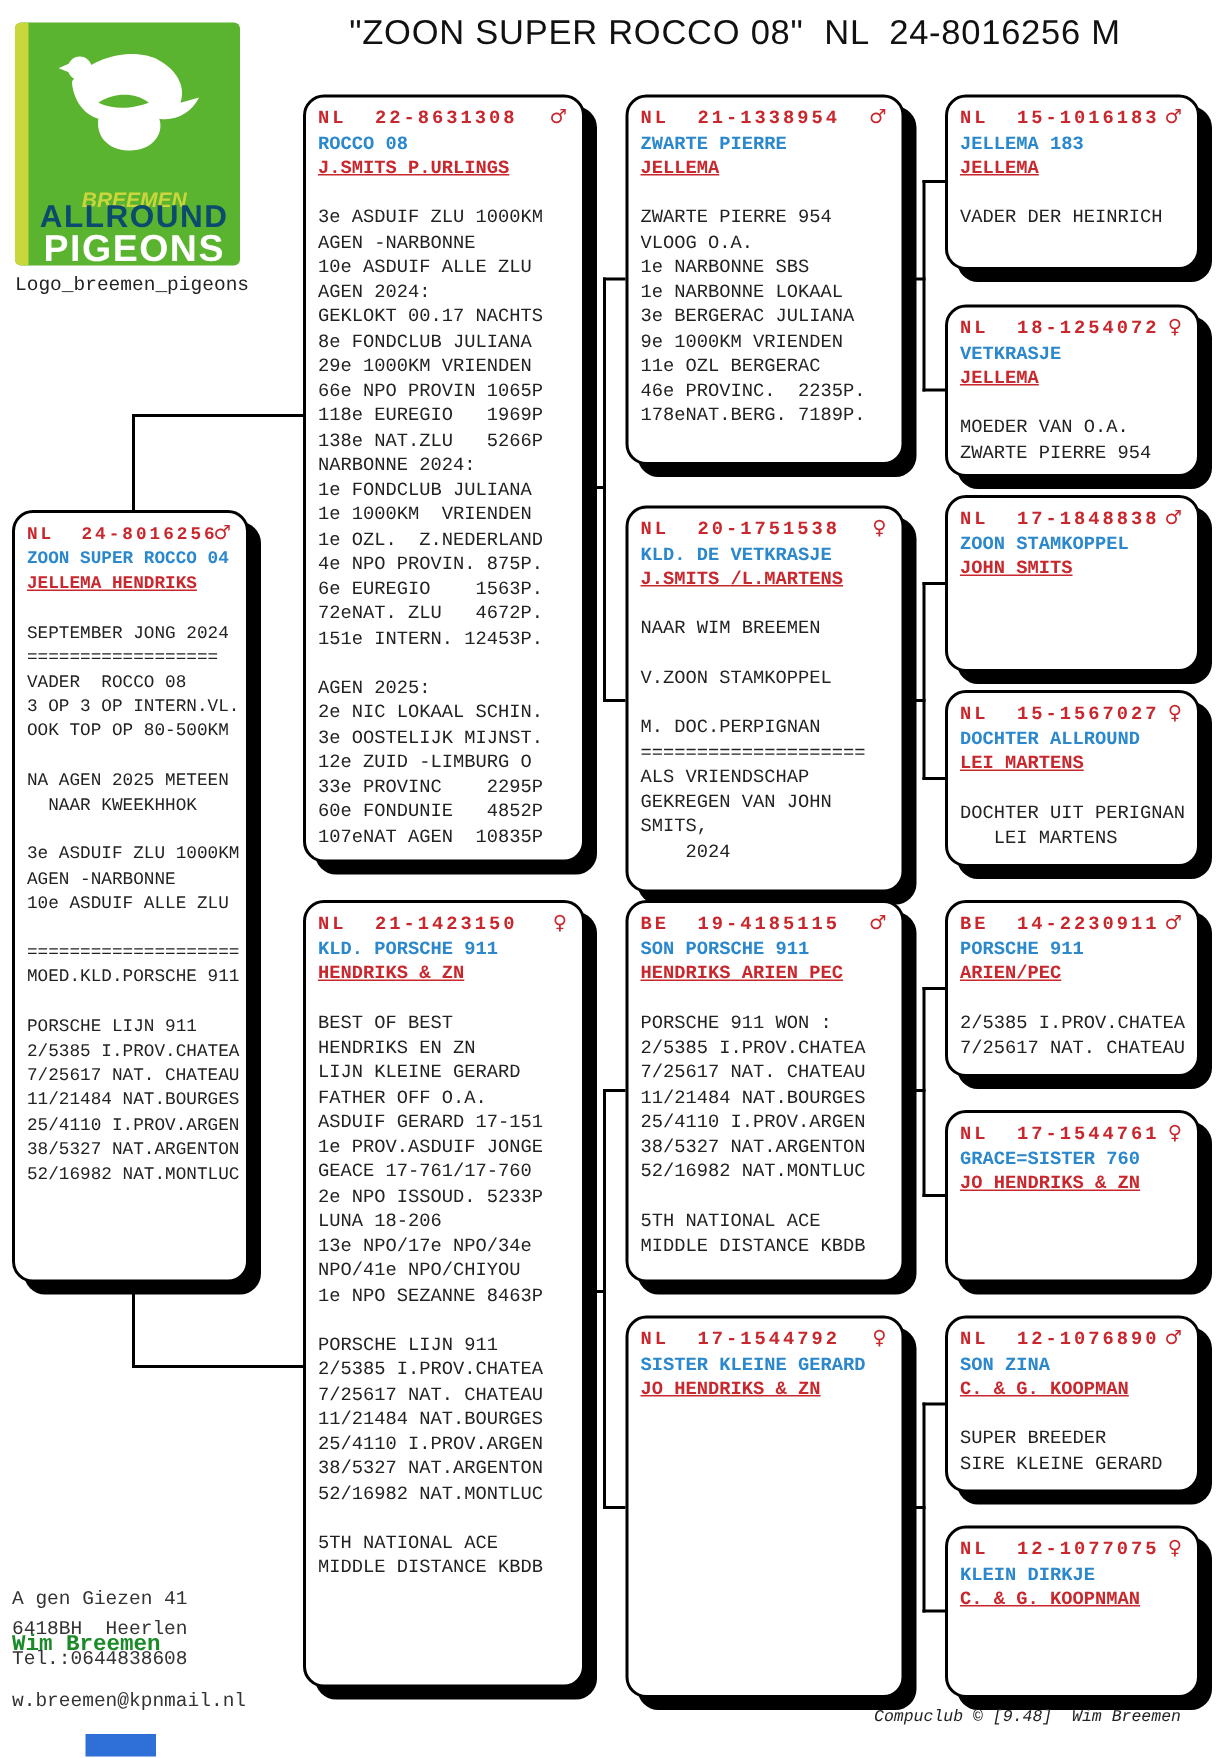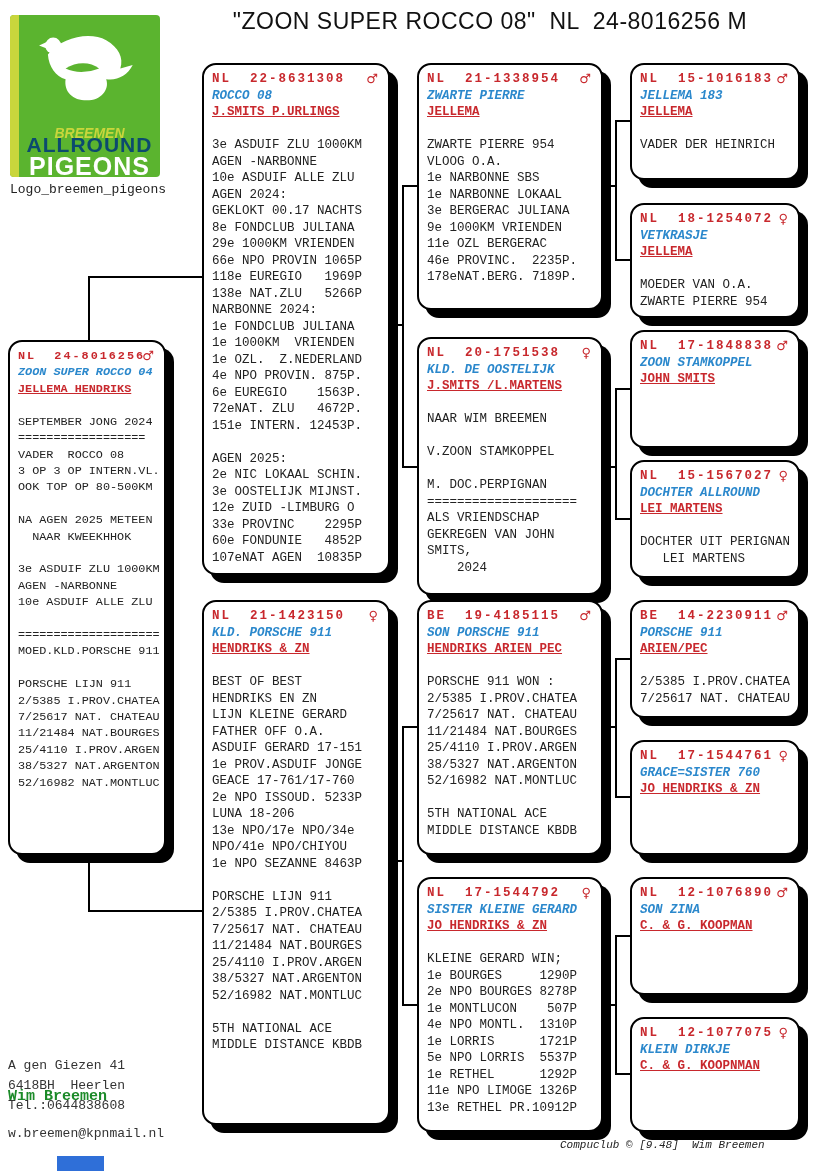--- a/index.html
+++ b/index.html
@@ -24,39 +24,39 @@
   #logo-l3{top:139px;font-size:25px;font-weight:bold;color:#fff;letter-spacing:1px;}
   #logo-caption{position:absolute;left:10px;top:182px;font-size:13px;color:#222;white-space:pre;}
 
   
   .pbox{position:absolute;box-sizing:border-box;background:#fff;border:2px solid #000;
         border-radius:14px;box-shadow:8px 8px 0 #000;padding:6px 6px 6px 8px;
         font-size:12.5px;line-height:16.5px;overflow:hidden;}
   .pbox *{white-space:pre;}
   .pbox.narrow{font-size:11.8px;line-height:16.4px;}
   .ring{color:var(--ring-red,#c8282d);font-weight:bold;letter-spacing:2px;}
-  .pname{color:var(--name-blue,#2b88cc);font-weight:bold;font-style:italic;}
+  .pname{color:var(--name-blue,#2b88cc);font-weight:bold;}
   .owner{color:var(--ring-red,#c8282d);font-weight:bold;text-decoration:underline;}
   .pbody{margin-top:16.5px;color:#222;}
   .sex{position:absolute;top:6px;right:10px;color:var(--ring-red,#c8282d);
        font-family:"DejaVu Sans",sans-serif;font-size:13px;font-weight:bold;}
 
   
   .hl,.vl{position:absolute;background:#000;}
   .hl{height:2px;}
   .vl{width:2px;}
 
   
   .foot{position:absolute;left:8px;color:#333;font-size:13px;white-space:pre;}
   #foot-name{top:1088px;font-size:15px;font-weight:bold;color:var(--footer-green,#1b8a28);}
   #foot-a1{top:1058px;}
   #foot-a2{top:1078px;}
   #foot-tel{top:1098px;}
   #foot-mail{top:1126px;}
-  #credit{position:absolute;left:560px;top:1139px;width:250px;text-align:left;
+  #credit{position:absolute;left:560px;top:1139px;width:250px;text-align:center;
           font-size:11px;font-style:italic;color:#222;white-space:pre;}
   #blue-bar{position:absolute;left:57px;top:1156px;width:47px;height:15px;
           background:var(--bar-blue,#2f6fd8);}
 </style>
 </head>
 <body>
 
 <div id="page">
 
   <div id="title">"ZOON SUPER ROCCO 08"  NL  24-8016256 M</div>
@@ -215,21 +215,21 @@
 1e NARBONNE LOKAAL
 3e BERGERAC JULIANA
 9e 1000KM VRIENDEN
 11e OZL BERGERAC
 46e PROVINC.  2235P.
 178eNAT.BERG. 7189P.</div>
   </div>
   <div class="pbox" style="left:417px;top:337px;width:186px;height:258px">
     <div class="sex">♀</div>
     <div class="ring">NL  20-1751538</div>
-    <div class="pname">KLD. DE OOSTELIJK</div>
+    <div class="pname">KLD. DE VETKRASJE</div>
     <div class="owner">J.SMITS /L.MARTENS</div>
     <div class="pbody">NAAR WIM BREEMEN
 
 V.ZOON STAMKOPPEL
 
 M. DOC.PERPIGNAN
 ====================
 ALS VRIENDSCHAP
 GEKREGEN VAN JOHN
 SMITS,
@@ -249,30 +249,20 @@
 52/16982 NAT.MONTLUC
 
 5TH NATIONAL ACE
 MIDDLE DISTANCE KBDB</div>
   </div>
   <div class="pbox" style="left:417px;top:877px;width:186px;height:255px">
     <div class="sex">♀</div>
     <div class="ring">NL  17-1544792</div>
     <div class="pname">SISTER KLEINE GERARD</div>
     <div class="owner">JO HENDRIKS &amp; ZN</div>
-    <div class="pbody">KLEINE GERARD WIN;
-1e BOURGES     1290P
-2e NPO BOURGES 8278P
-1e MONTLUCON    507P
-4e NPO MONTL.  1310P
-1e LORRIS      1721P
-5e NPO LORRIS  5537P
-1e RETHEL      1292P
-11e NPO LIMOGE 1326P
-13e RETHEL PR.10912P</div>
   </div>
 
   <div class="pbox" style="left:630px;top:63px;width:170px;height:117px">
     <div class="sex">♂</div>
     <div class="ring">NL  15-1016183</div>
     <div class="pname">JELLEMA 183</div>
     <div class="owner">JELLEMA</div>
     <div class="pbody">VADER DER HEINRICH</div>
   </div>
   <div class="pbox" style="left:630px;top:203px;width:170px;height:115px">
@@ -309,20 +299,22 @@
     <div class="sex">♀</div>
     <div class="ring">NL  17-1544761</div>
     <div class="pname">GRACE=SISTER 760</div>
     <div class="owner">JO HENDRIKS &amp; ZN</div>
   </div>
   <div class="pbox" style="left:630px;top:877px;width:170px;height:118px">
     <div class="sex">♂</div>
     <div class="ring">NL  12-1076890</div>
     <div class="pname">SON ZINA</div>
     <div class="owner">C. &amp; G. KOOPMAN</div>
+    <div class="pbody">SUPER BREEDER
+SIRE KLEINE GERARD</div>
   </div>
   <div class="pbox" style="left:630px;top:1017px;width:170px;height:115px">
     <div class="sex">♀</div>
     <div class="ring">NL  12-1077075</div>
     <div class="pname">KLEIN DIRKJE</div>
     <div class="owner">C. &amp; G. KOOPNMAN</div>
   </div>
 
   <div class="foot" id="foot-name">Wim Breemen</div>
   <div class="foot" id="foot-a1">A gen Giezen 41</div>

